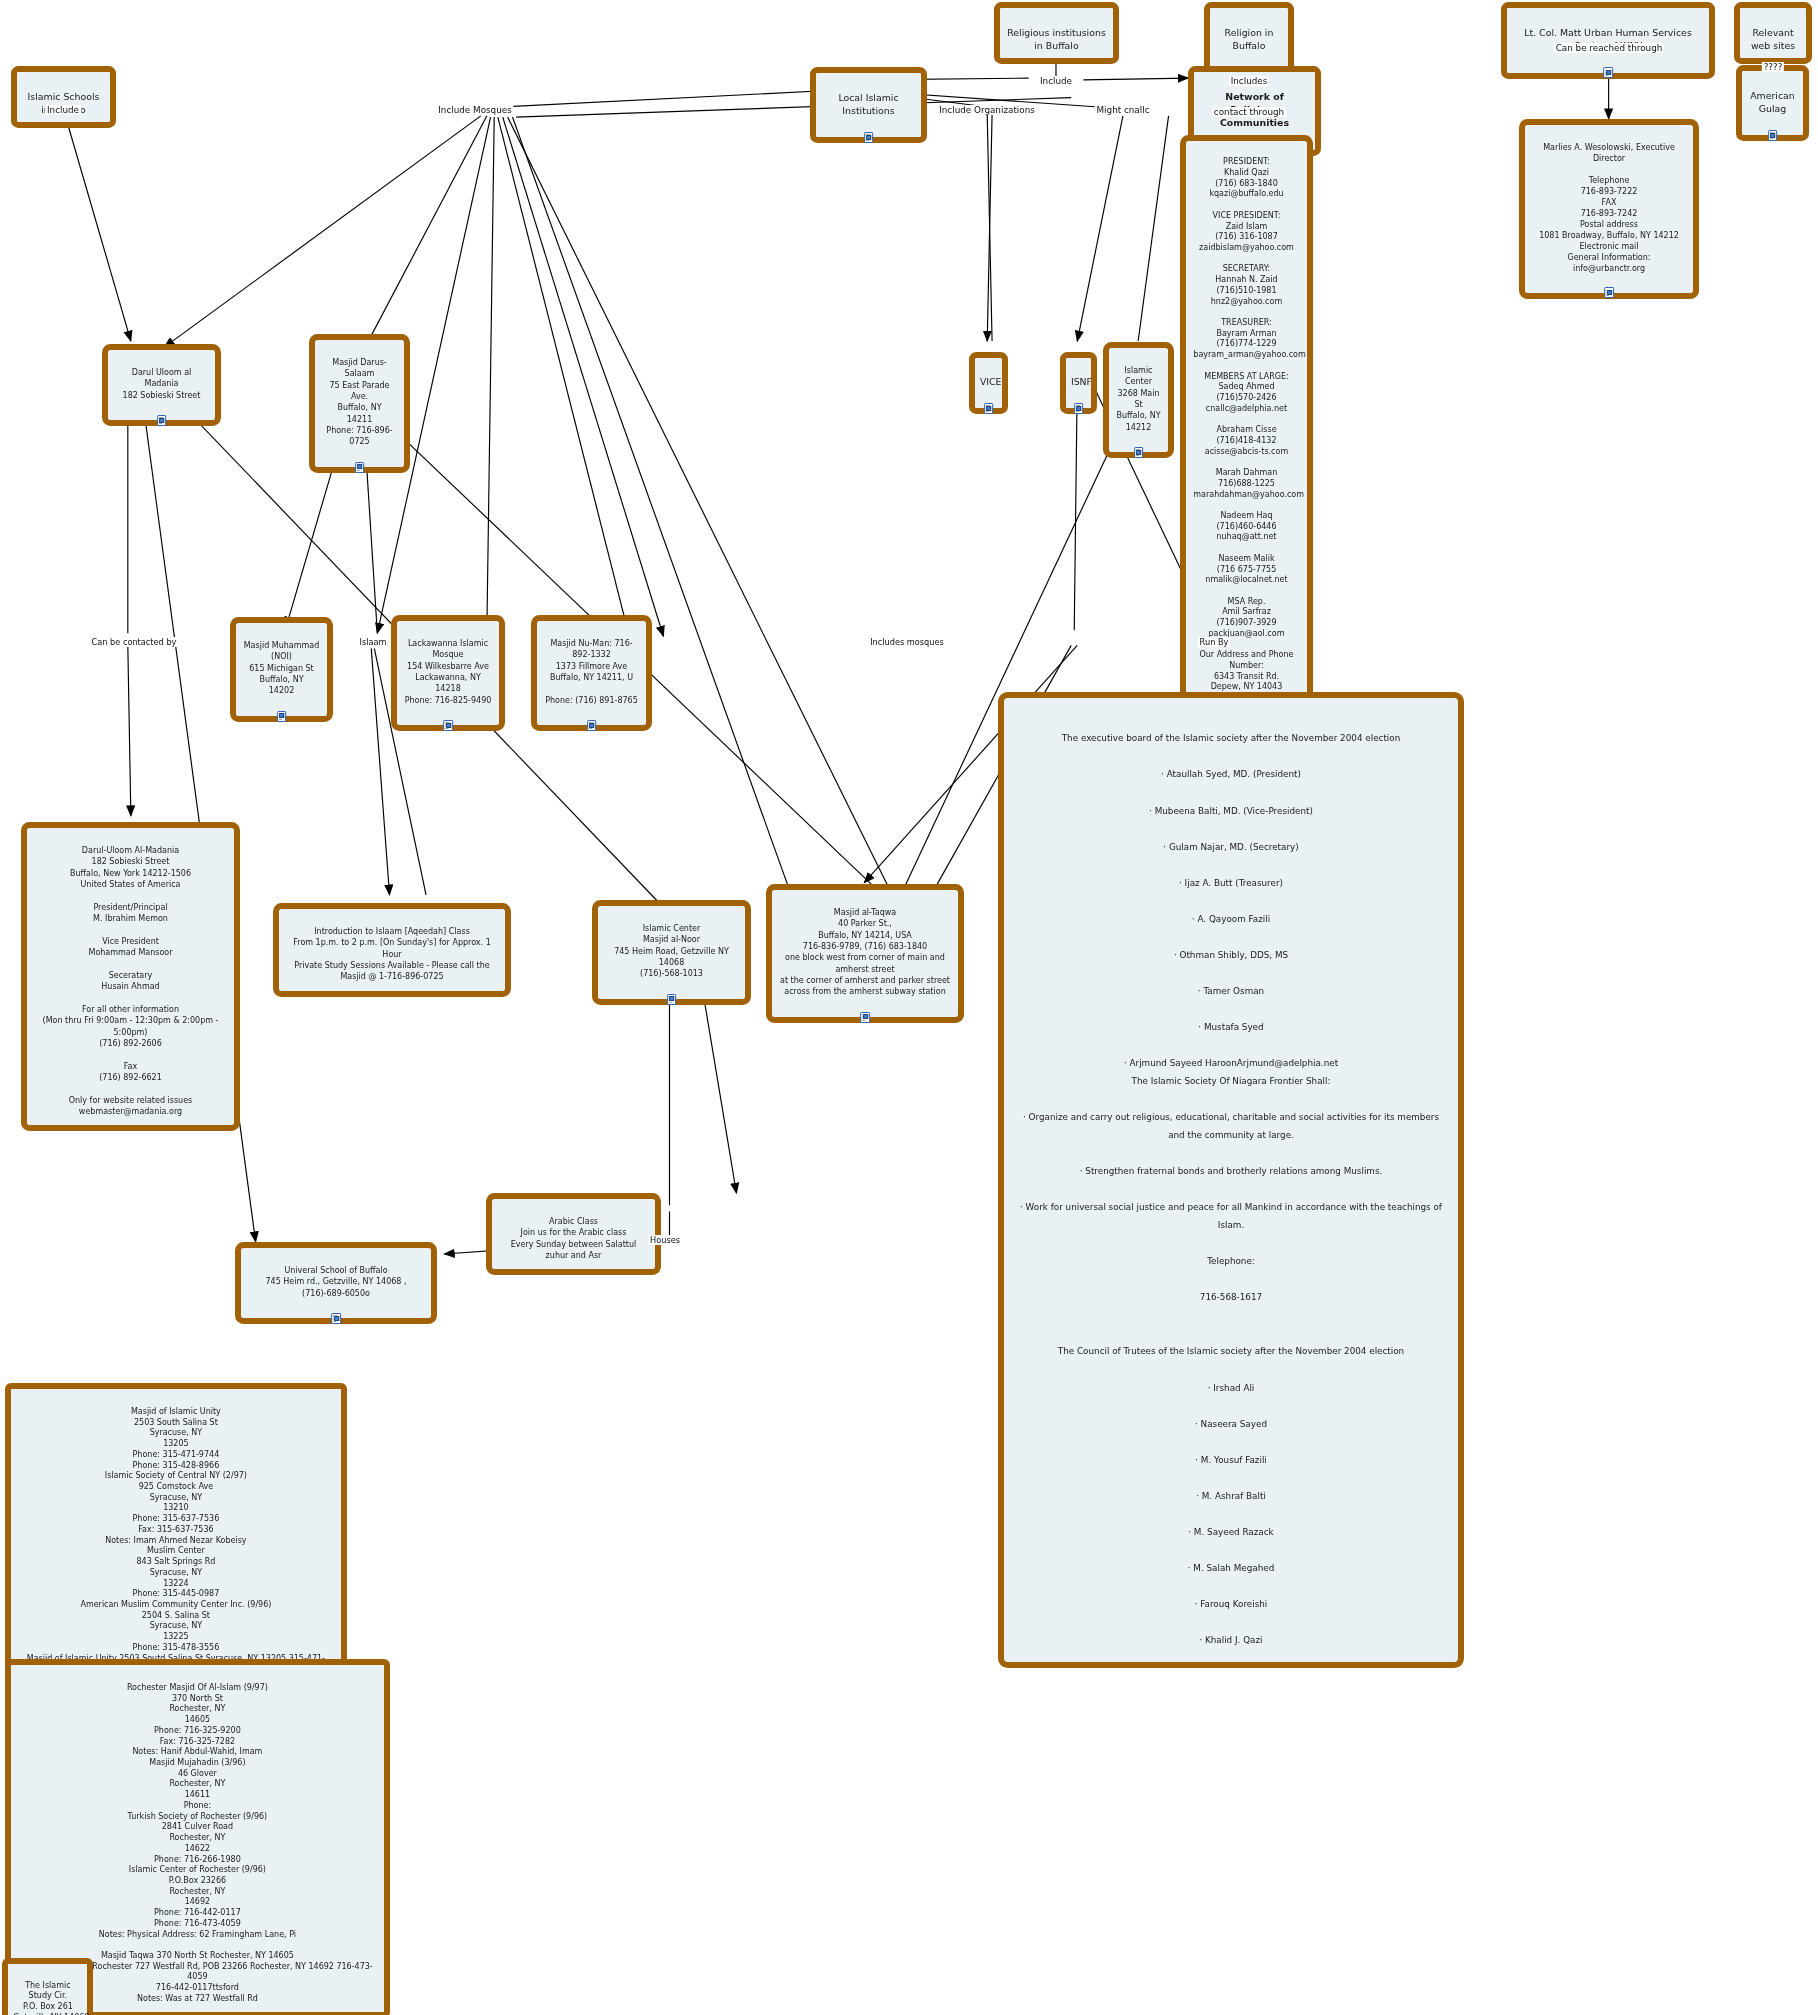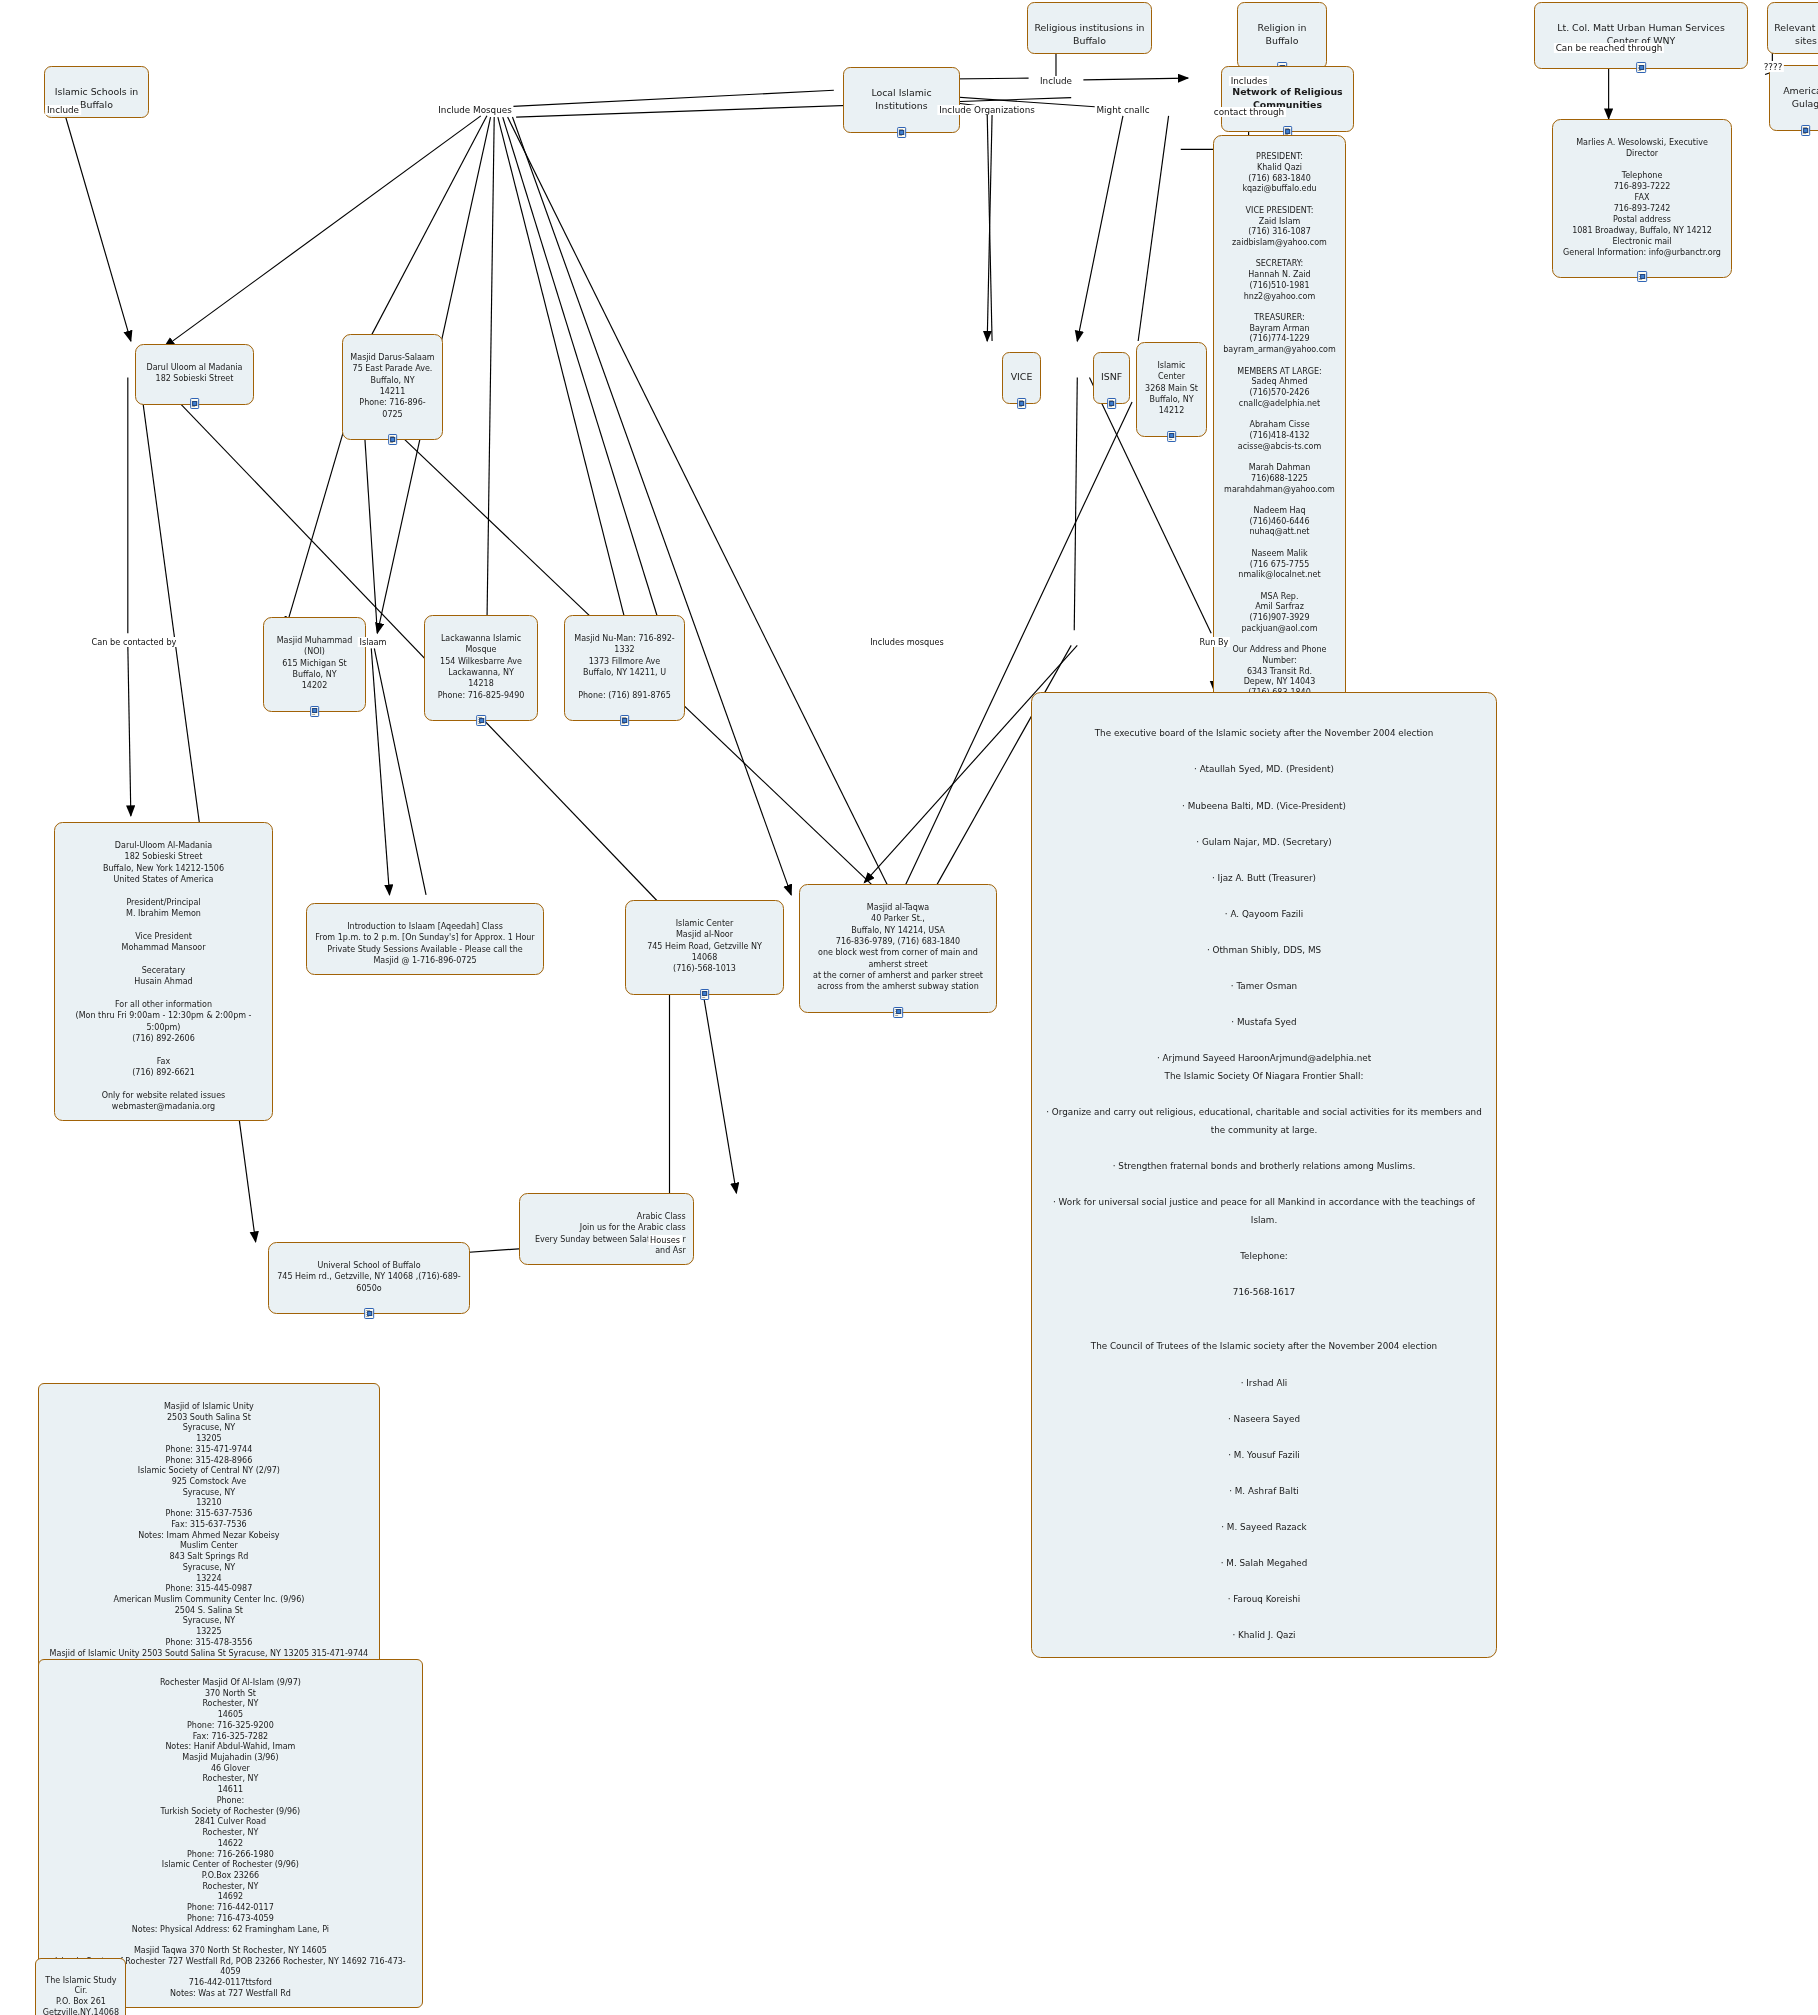--- a/index.html
+++ b/index.html
@@ -16,29 +16,28 @@
     overflow: hidden;
   }
   #edges {
     position:absolute; left:0; top:0;
     width:1818px; height:2015px;
     pointer-events:none;
   }
   .node {
     position:absolute;
     background:#eaf1f4;
-    border:1px solid #a16207;
+    border:6px solid #a16207;
     border-radius:8.5px;
     text-align:center;
     padding:5.5px 7.3px 8px 7.3px;
     white-space:pre-line;
     line-height:1.42;
     color:#1a1a1a;
     z-index:3;
-    margin-left:33px;
   }
   .node.small { font-size:9.4px; border-radius:7.3px; }
   .node.tiny  { font-size:8px; }
   .node.med   { font-size:8px; }
   .node.big   { font-size:8.8px; line-height:2.05; border-radius:9.7px; }
   .node.listy { font-size:8px; line-height:1.34; border-radius:6px; }
   
   .res-badge {
     position:absolute;
     left:50%;
@@ -440,21 +439,21 @@
 
 · M. Sayeed Razack
 
 · M. Salah Megahed
 
 · Farouq Koreishi
 
 · Khalid J. Qazi</span>
   </div>
 
-  <div class="node med" style="left:486px; top:1193px; width:175px;text-align:right;">
+  <div class="node med" style="left:486px; top:1193px; width:175px;">
     <span>Arabic Class
 Join us for the Arabic class
 Every Sunday between Salattul zuhur and Asr</span>
   </div>
 
   <div class="node med" style="left:235px; top:1242px; width:202px;">
     <span>Univeral School of Buffalo
 745 Heim rd., Getzville, NY 14068 ,(716)-689-6050o</span>
     <i class="res-badge"></i>
   </div>

